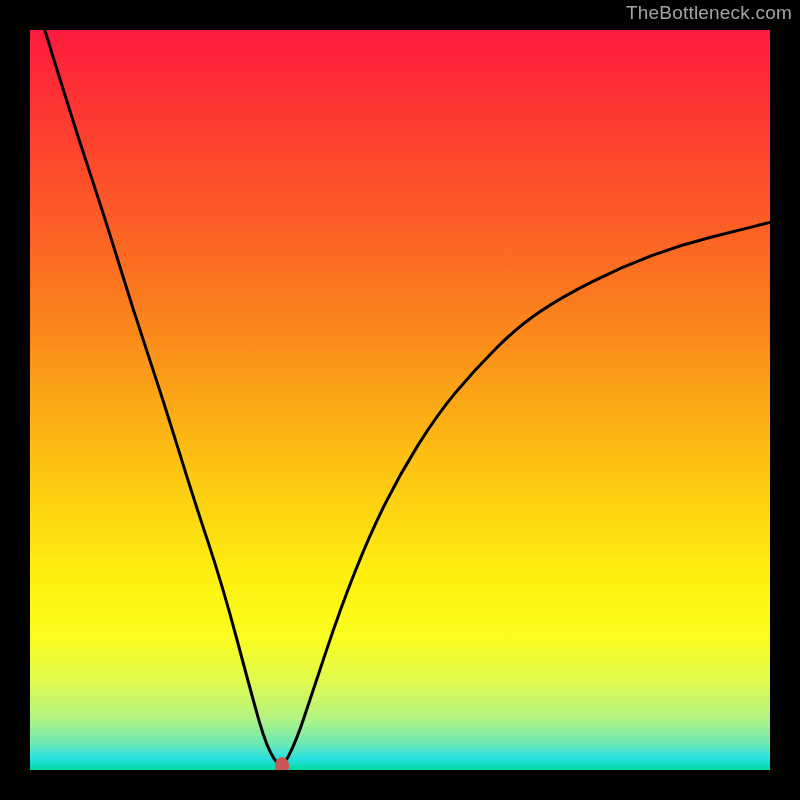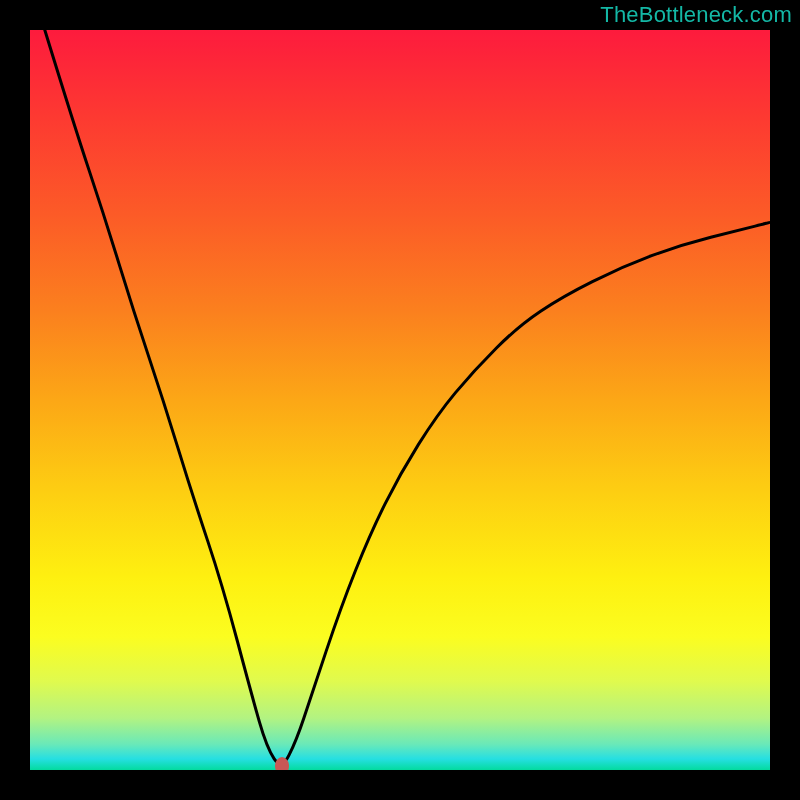--- a/index.html
+++ b/index.html
@@ -13,22 +13,22 @@
   .frame {
     position: relative;
     width: 800px;
     height: 800px;
     background: #000;
   }
   .watermark {
     position: absolute;
     top: 2px;
     right: 8px;
-    color: #14b8a6;
-    font-size: 22px;
+    color: #a3a3a3;
+    font-size: 19px;
     font-weight: 500;
     letter-spacing: 0.2px;
     z-index: 10;
   }
   .plot-area {
     position: absolute;
     left: 30px;
     top: 30px;
     width: 740px;
     height: 740px;

